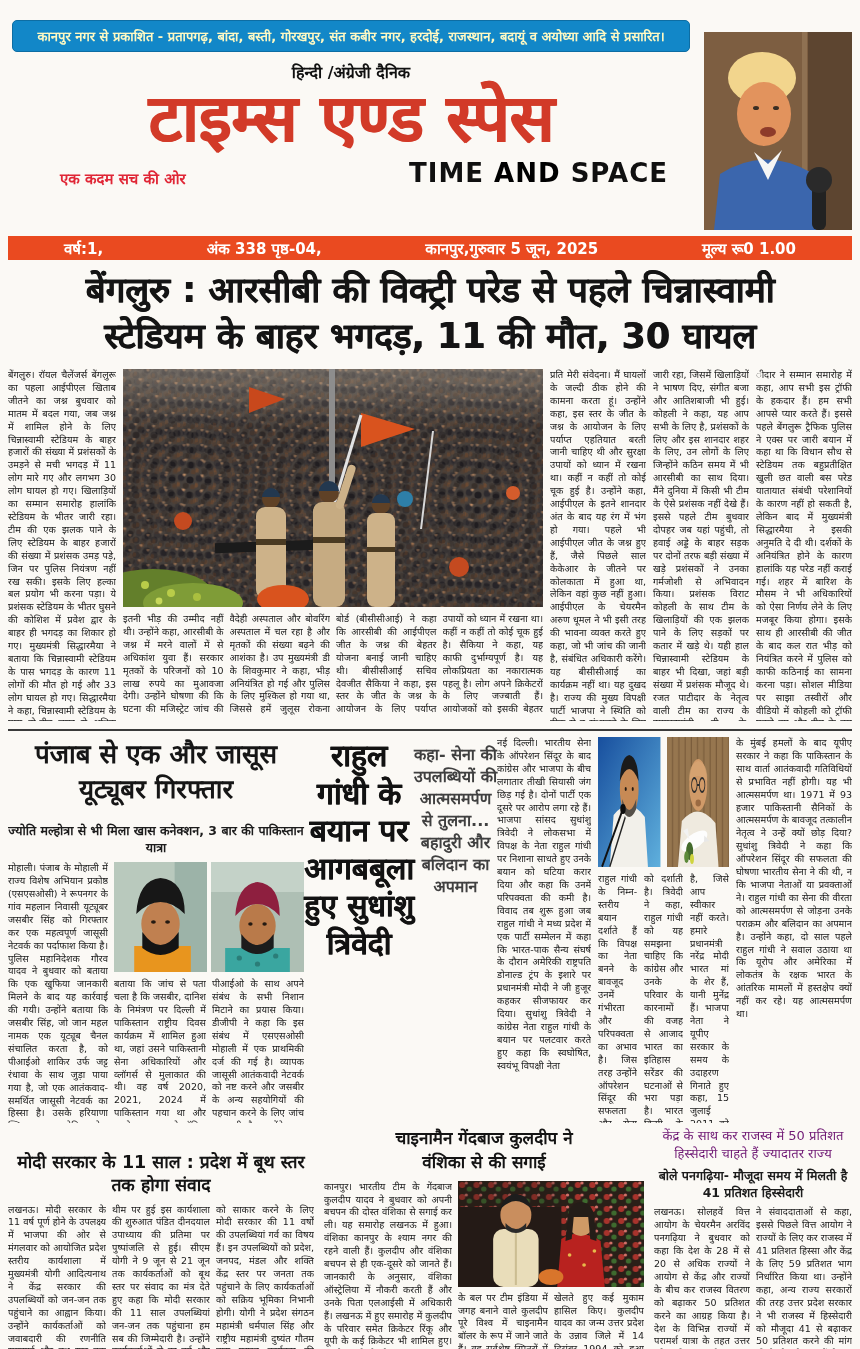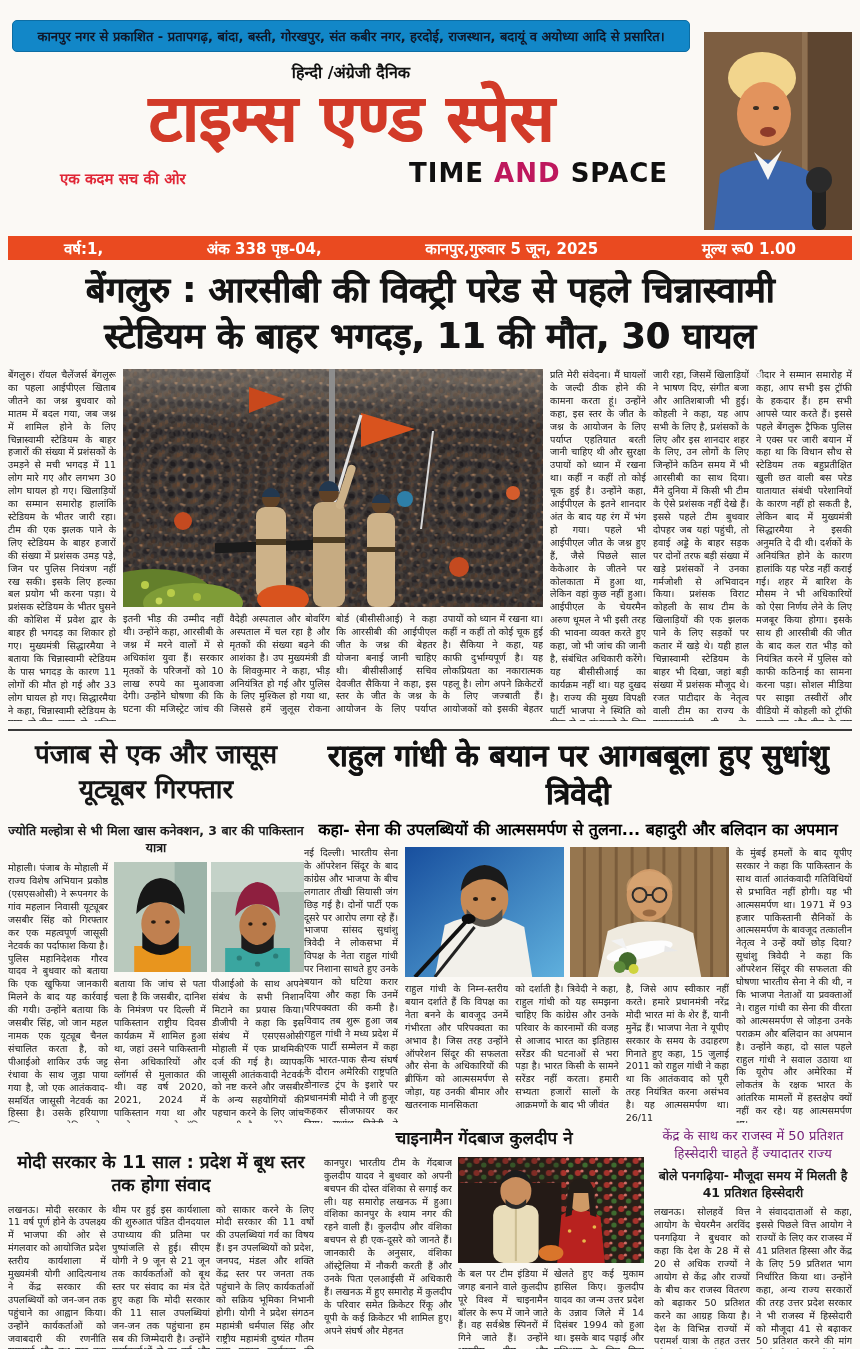--- a/index.html
+++ b/index.html
@@ -5,32 +5,32 @@
   html,body{margin:0;padding:0;background:#d8d5cf;}
   .page{
     width:860px;height:1349px;margin:0 auto;background:#fbf9f5;
     font-family:"DejaVu Sans","Liberation Sans",sans-serif;
     color:#1c1c1c;box-sizing:border-box;padding:4px 8px;overflow:hidden;position:relative;
   }
   
   .header{display:flex;gap:10px;margin-top:16px;}
   .header-left{flex:1;text-align:center;min-width:0;}
   .top-banner{
-    background:#1287c8;color:#0f172a;font-weight:bold;font-size:13px;
+    background:#1287c8;color:#fef9c3;font-weight:bold;font-size:13px;
     padding:6px 6px;border-radius:5px;margin:0 4px;border:1px solid #0d6da3;
   }
   .edition{font-size:16px;font-weight:bold;color:#111;margin-top:9px;}
   .paper-title{
     font-size:66px;font-weight:800;color:#d23a28;line-height:1.04;margin-top:2px;
     text-shadow:1.2px 0 0 #d23a28;white-space:nowrap;
   }
   .mast-row{display:flex;justify-content:space-between;align-items:flex-end;padding:4px 26px 6px 52px;}
   .tagline{color:#e02636;font-weight:bold;font-size:15px;}
   .eng-title{font-size:26px;font-weight:800;color:#101010;letter-spacing:1px;}
-  .eng-title .and{color:#be185d;}
+  .eng-title .and{color:#000000;}
   .trump-photo{width:148px;height:198px;flex:none;margin-top:12px;background:#7d5e41;overflow:hidden;}
   
   .date-bar{
     background:#ea4a20;color:#fff;font-weight:bold;font-size:15px;
     display:flex;justify-content:space-between;align-items:center;
     padding:2px 56px;margin-top:6px;
   }
   
   .lead-headline{font-size:35px;font-weight:800;text-align:center;line-height:1.3;color:#141414;margin-top:8px;text-shadow:.6px 0 0 #141414;}
   .lead-body{display:flex;gap:7px;margin-top:10px;height:352px;}
@@ -47,23 +47,23 @@
   .spy-art{width:296px;flex:none;display:flex;flex-direction:column;}
   .spy-headline{font-size:26px;font-weight:700;text-align:center;line-height:1.35;color:#161616;}
   .spy-subhead{font-size:12.5px;font-weight:bold;text-align:center;margin:15px 0 6px;}
   .spy-body{display:flex;gap:6px;flex:1;min-height:0;}
   .spy-col1{width:100px;flex:none;}
   .spy-right{flex:1;display:flex;flex-direction:column;gap:6px;min-width:0;}
   .spy-photos{display:flex;gap:4px;height:110px;}
   .spy-photo{flex:1;overflow:hidden;}
   .spy-under{display:flex;gap:6px;flex:1;min-height:0;}
   .spy-under .tcol{flex:1;}
-  .rahul-art{flex:1;display:flex;flex-direction:column;min-width:0;}
+  .rahul-art{flex:1;display:flex;min-width:0;}
   .rahul-headline{font-size:30px;font-weight:800;text-align:center;color:#121212;line-height:1.25;text-shadow:.5px 0 0 #121212;}
-  .rahul-subhead{font-size:16px;font-weight:bold;text-align:center;margin:6px 0 7px;color:#000000;}
+  .rahul-subhead{font-size:16px;font-weight:bold;text-align:center;margin:6px 0 7px;color:#404040;}
   .rahul-body{display:flex;gap:7px;flex:1;min-height:0;}
   .r-col1{width:94px;flex:none;}
   .r-center{flex:1;display:flex;flex-direction:column;gap:6px;min-width:0;}
   .r-photos{display:flex;gap:6px;height:130px;}
   .r-photo{flex:1;overflow:hidden;}
   .r-under{display:flex;gap:7px;flex:1;min-height:0;justify-content:center;}
   .r-under .tcol{flex:1;}
   .r-colR{width:116px;flex:none;}
   
   .band3{display:flex;gap:10px;height:252px;margin-top:4px;}
@@ -325,20 +325,21 @@
       <div class="modi-cols">
         <div class="tcol">लखनऊ। मोदी सरकार के 11 वर्ष पूर्ण होने के उपलक्ष्य में भाजपा की ओर से मंगलवार को आयोजित प्रदेश स्तरीय कार्यशाला में मुख्यमंत्री योगी आदित्यनाथ ने केंद्र सरकार की उपलब्धियों को जन-जन तक पहुंचाने का आह्वान किया। उन्होंने कार्यकर्ताओं को जवाबदारी की रणनीति समझाई और बूथ स्तर तक संवाद करने का मंत्र दिया। कहा कि आजादी के अमृत वर्ष में देश को मोदी जैसा नेतृत्व मिलना हम सबका सौभाग्य है। सेवा, सुशासन और गरीब कल्याण के 11 वर्ष</div>
         <div class="tcol">थीम पर हुई इस कार्यशाला की शुरुआत पंडित दीनदयाल उपाध्याय की प्रतिमा पर पुष्पांजलि से हुई। सीएम योगी ने 9 जून से 21 जून तक कार्यकर्ताओं को बूथ स्तर पर संवाद का मंत्र देते हुए कहा कि मोदी सरकार की 11 साल उपलब्धियां जन-जन तक पहुंचाना हम सब की जिम्मेदारी है। उन्होंने कार्यकर्ताओं से हर वर्ग और संगठन को इस अभियान से जोड़ने और लाभार्थियों के अनुभव साझा करने की अपील की। योगी ने कहा कि अमृत काल में विकसित भारत की परिकल्पना</div>
         <div class="tcol">को साकार करने के लिए मोदी सरकार की 11 वर्षों की उपलब्धियां गर्व का विषय हैं। इन उपलब्धियों को प्रदेश, जनपद, मंडल और शक्ति केंद्र स्तर पर जनता तक पहुंचाने के लिए कार्यकर्ताओं को सक्रिय भूमिका निभानी होगी। योगी ने प्रदेश संगठन महामंत्री धर्मपाल सिंह और राष्ट्रीय महामंत्री दुष्यंत गौतम द्वारा प्रस्तुत कार्यक्रम की रूपरेखा का उल्लेख करते हुए कहा कि कार्यकर्ताओं ने पहले भी उत्तर प्रदेश में सरकार की आठ वर्षों की उपलब्धियों को हर बूथ तक पहुंचाया था।</div>
       </div>
     </div>
 
     <div class="kuldeep-art">
       <div class="kuldeep-headline">
         <div>चाइनामैन गेंदबाज कुलदीप ने</div>
+        <div>वंशिका से की सगाई</div>
       </div>
       <div class="kuldeep-body">
         <div class="tcol k-col1">कानपुर। भारतीय टीम के गेंदबाज कुलदीप यादव ने बुधवार को अपनी बचपन की दोस्त वंशिका से सगाई कर ली। यह समारोह लखनऊ में हुआ। वंशिका कानपुर के श्याम नगर की रहने वाली हैं। कुलदीप और वंशिका बचपन से ही एक-दूसरे को जानते हैं। जानकारी के अनुसार, वंशिका ऑस्ट्रेलिया में नौकरी करती हैं और उनके पिता एलआईसी में अधिकारी हैं। लखनऊ में हुए समारोह में कुलदीप के परिवार समेत क्रिकेटर रिंकू और यूपी के कई क्रिकेटर भी शामिल हुए। अपने संघर्ष और मेहनत</div>
         <div class="k-right">
           <div class="k-photo">
             <svg width="100%" height="106" viewBox="0 0 180 106" preserveAspectRatio="none" xmlns="http://www.w3.org/2000/svg">
               <defs>
                   <pattern id="pflower" width="14" height="12" patternUnits="userSpaceOnUse">
                 <rect width="14" height="12" fill="#2a1f18"></rect>
                 <circle cx="4" cy="4" r="3" fill="#a8332c"></circle>

